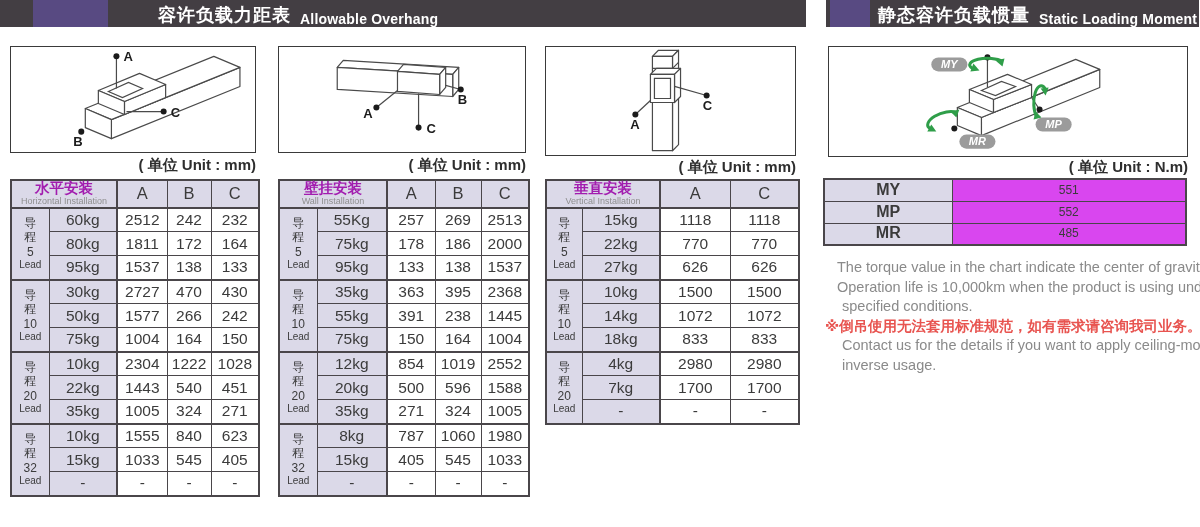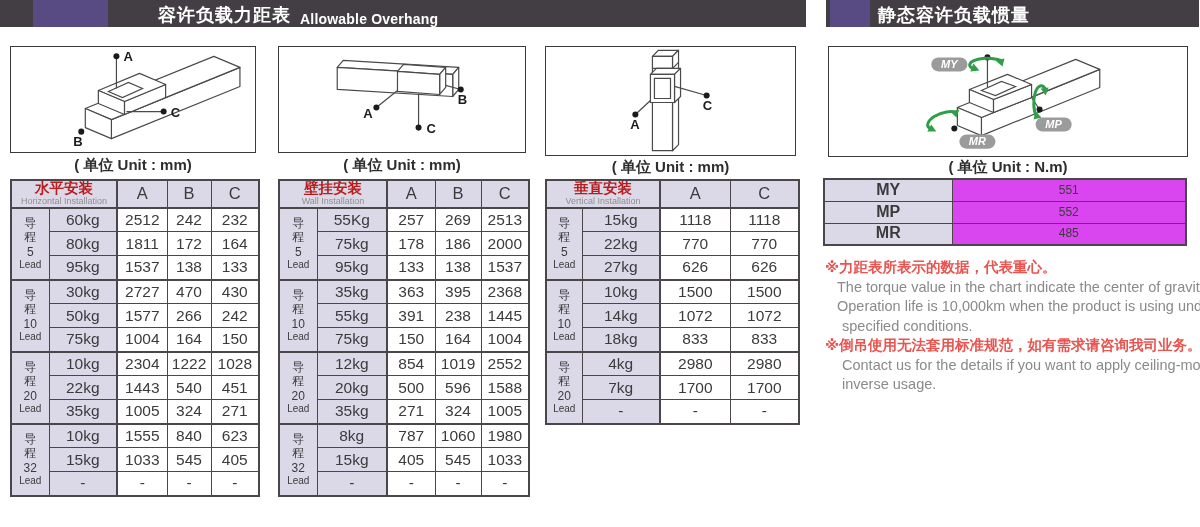--- a/index.html
+++ b/index.html
@@ -23,30 +23,30 @@
   .face{fill:#fff;stroke:#4a4a4a;stroke-width:1.2;stroke-linejoin:round;}
   .ln{stroke:#4a4a4a;stroke-width:1.2;fill:none;}
   .dot{fill:#1b1b1b;}
   .plabel{font:700 13px "Liberation Sans",sans-serif;fill:#1c1c1c;}
   .garc{stroke:var(--green);stroke-width:3;fill:none;}
   .ghead{fill:var(--green);stroke:none;}
   .badge{fill:var(--badge);}
   .btext{font:italic 700 11px "Liberation Sans",sans-serif;fill:#fff;text-anchor:middle;}
 
   
-  .unit{position:absolute;text-align:center;font-size:15px;font-weight:600;color:#2e2e2e;}
+  .unit{position:absolute;text-align:right;font-size:15px;font-weight:600;color:#2e2e2e;}
 
   
   table.dtable{position:absolute;border-collapse:collapse;table-layout:fixed;border:2px solid var(--border);}
   .dtable td{border:1px solid var(--border);text-align:center;vertical-align:middle;
              color:var(--text);padding:0;height:24px;line-height:1.05;}
   .dtable tr.grp-top td{border-top:2px solid var(--border);}
   .dtable td.thickL{border-left:2px solid var(--border);}
   .hd-title{background:var(--lavender);height:31px;border-bottom-width:2px !important;}
-  .hd-title .tzh{font-size:14.5px;font-weight:700;color:#b91c1c;}
+  .hd-title .tzh{font-size:14.5px;font-weight:700;color:#a21caf;}
   .hd-title .ten{font-size:9px;color:#8f8f8f;margin-top:1px;}
   .hd-col{background:var(--lavender);font-size:16.5px;font-weight:500;border-bottom:2px solid var(--border);}
   .lead-cell{background:var(--lavender);}
   .lead-ln{font-size:12px;line-height:1.2;color:#3b3b3b;}
   .lead-en{font-size:10px;line-height:1.25;color:#3b3b3b;}
   .w-cell{background:var(--lavender);font-size:15.5px;margin-top:27px;}
   .v-cell{background:#fff;font-size:15.5px;}
 
   
   #moment-table td{height:22px;}
@@ -67,20 +67,21 @@
 <div id="page">
 
   <div class="hbar" style="left:0;top:4;width:806px;height:27px;">
     <span class="accent" style="left:33px;width:75px;"></span>
     <span class="zh" style="margin-left:141px;">容许负载力距表</span>
     <span class="en">Allowable Overhang</span>
   </div>
   <div class="hbar" style="left:826px;top:4;width:373px;height:27px;">
     <span class="accent" style="left:4px;width:40px;"></span>
     <span class="zh" style="margin-left:35px;">静态容许负载惯量</span>
+    <span class="en">Static Loading Moment</span>
   </div>
 
   <div class="dbox" style="left:10px;top:46px;width:246px;height:107px;">
     <svg viewBox="0 0 243 104">
       <polygon class="face" points="100,91 228,39 228,20 100,72"></polygon>
       <polygon class="face" points="74,61 202,9 228,20 100,72"></polygon>
       <polygon class="face" points="74,80 100,91 100,72 74,61"></polygon>
       <polygon class="face" points="113,67 154,50 154,37 113,54"></polygon>
       <polygon class="face" points="87,43 128,26 154,37 113,54"></polygon>
       <polygon class="face" points="87,56 113,67 113,54 87,43"></polygon>
@@ -504,21 +505,20 @@
           <td class="m-value">552</td>
         </tr>
         <tr>
           <td class="m-label">MR</td>
           <td class="m-value">485</td>
         </tr>
       </tbody>
   </table>
 
   <div id="notes" style="left:825px;top:258px;width:372px;">
-      <div class="note-line note-red">※力距表所表示的数据，代表重心。</div>
       <div class="note-line note-gray ind1">The torque value in the chart indicate the center of gravity.</div>
       <div class="note-line note-gray ind1">Operation life is 10,000km when the product is using under the</div>
       <div class="note-line note-gray ind2">specified conditions.</div>
       <div class="note-line note-red">※倒吊使用无法套用标准规范，如有需求请咨询我司业务。</div>
       <div class="note-line note-gray ind2">Contact us for the details if you want to apply ceiling-mount</div>
       <div class="note-line note-gray ind2">inverse usage.</div>
     </div>
 
 </div>
 

